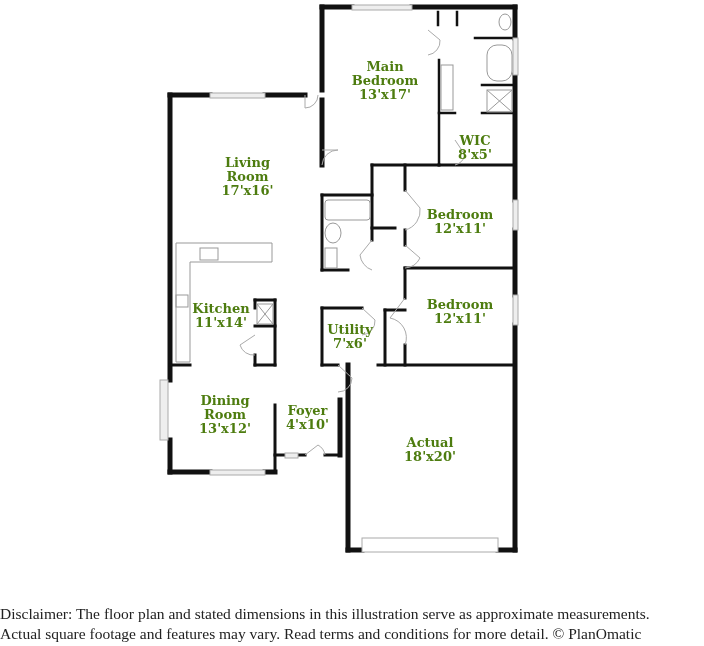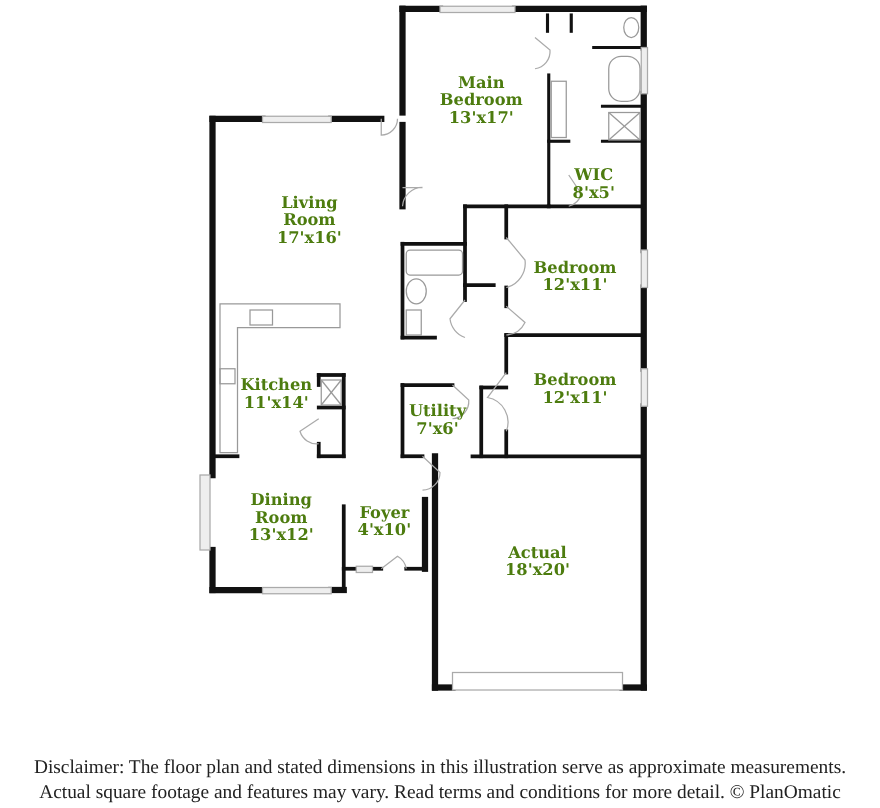--- a/index.html
+++ b/index.html
@@ -1,19 +1,19 @@
 <!DOCTYPE html>
 <html><head>
 <meta charset="utf-8">
 <style>
   html, body { margin:0; padding:0; background:#ffffff; }
   body { width:704px; height:646px; position:relative; overflow:hidden; font-family:"DejaVu Serif", "Liberation Serif", serif; }
   #plan { position:absolute; left:0; top:0; width:704px; height:600px; }
   .label { position:absolute; text-align:center; font-family:"DejaVu Serif","Liberation Serif",serif; font-weight:bold; font-size:13px; line-height:14px; color:#4d7c0f; }
-  .disclaimer { position:absolute; left:0; top:604px; width:704px; text-align:center; font-family:"Liberation Serif","DejaVu Serif",serif; font-size:15.5px; line-height:20px; color:#222; }
+  .disclaimer { position:absolute; left:0; top:604px; width:704px; text-align:left; font-family:"Liberation Serif","DejaVu Serif",serif; font-size:15.5px; line-height:20px; color:#222; }
 </style>
 </head>
 <body>
 
 <svg id="plan" viewBox="0 0 704 600" xmlns="http://www.w3.org/2000/svg">
   <g stroke="#111" stroke-width="5" fill="none" stroke-linecap="square">
 
     <line x1="322" y1="7" x2="352" y2="7"></line>
     <line x1="412" y1="7" x2="515" y2="7"></line>
     <line x1="322" y1="7" x2="322" y2="90"></line>

